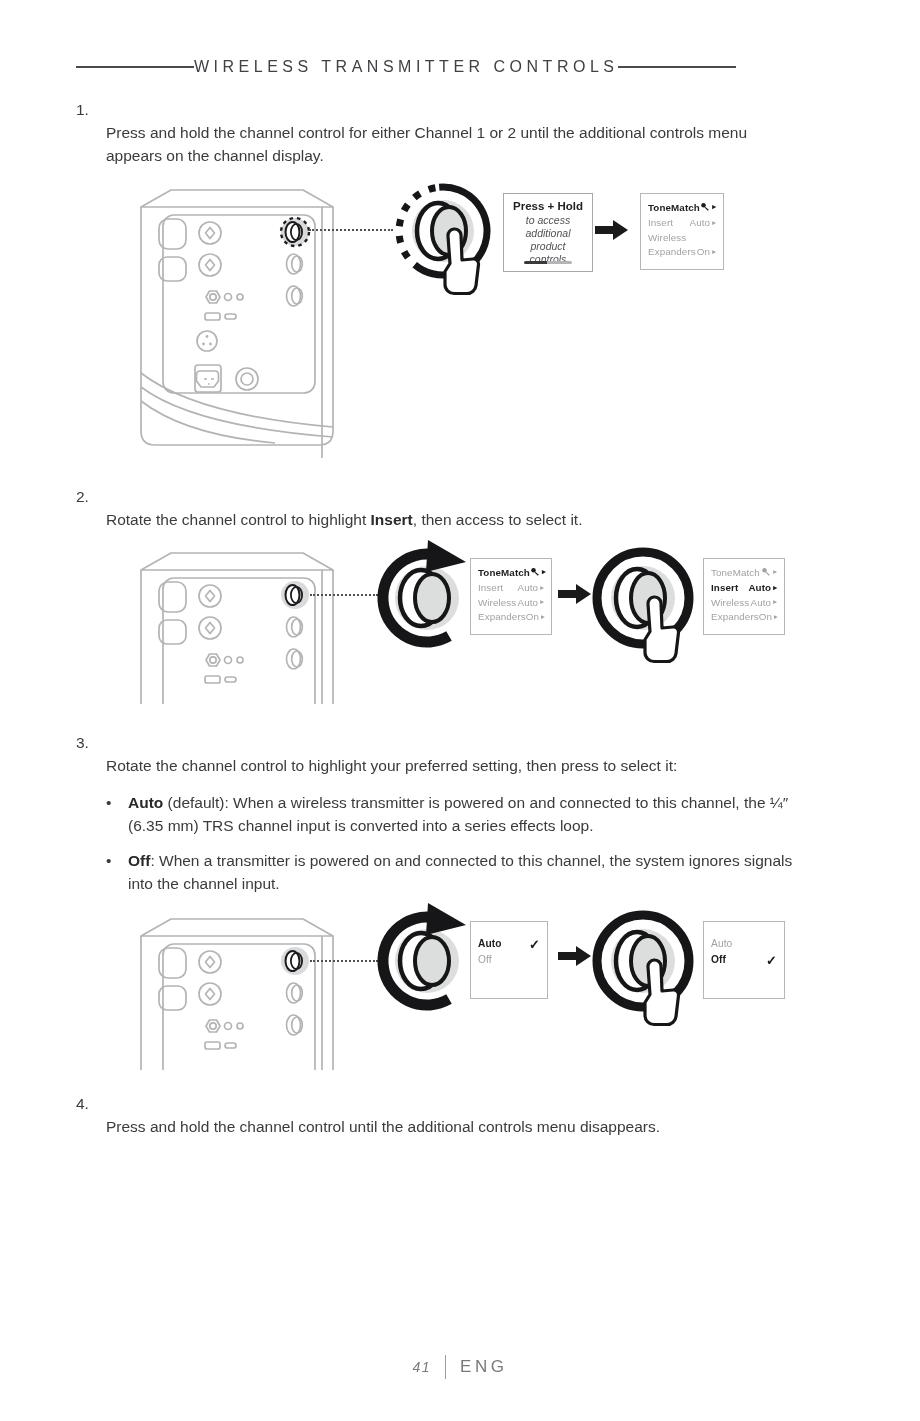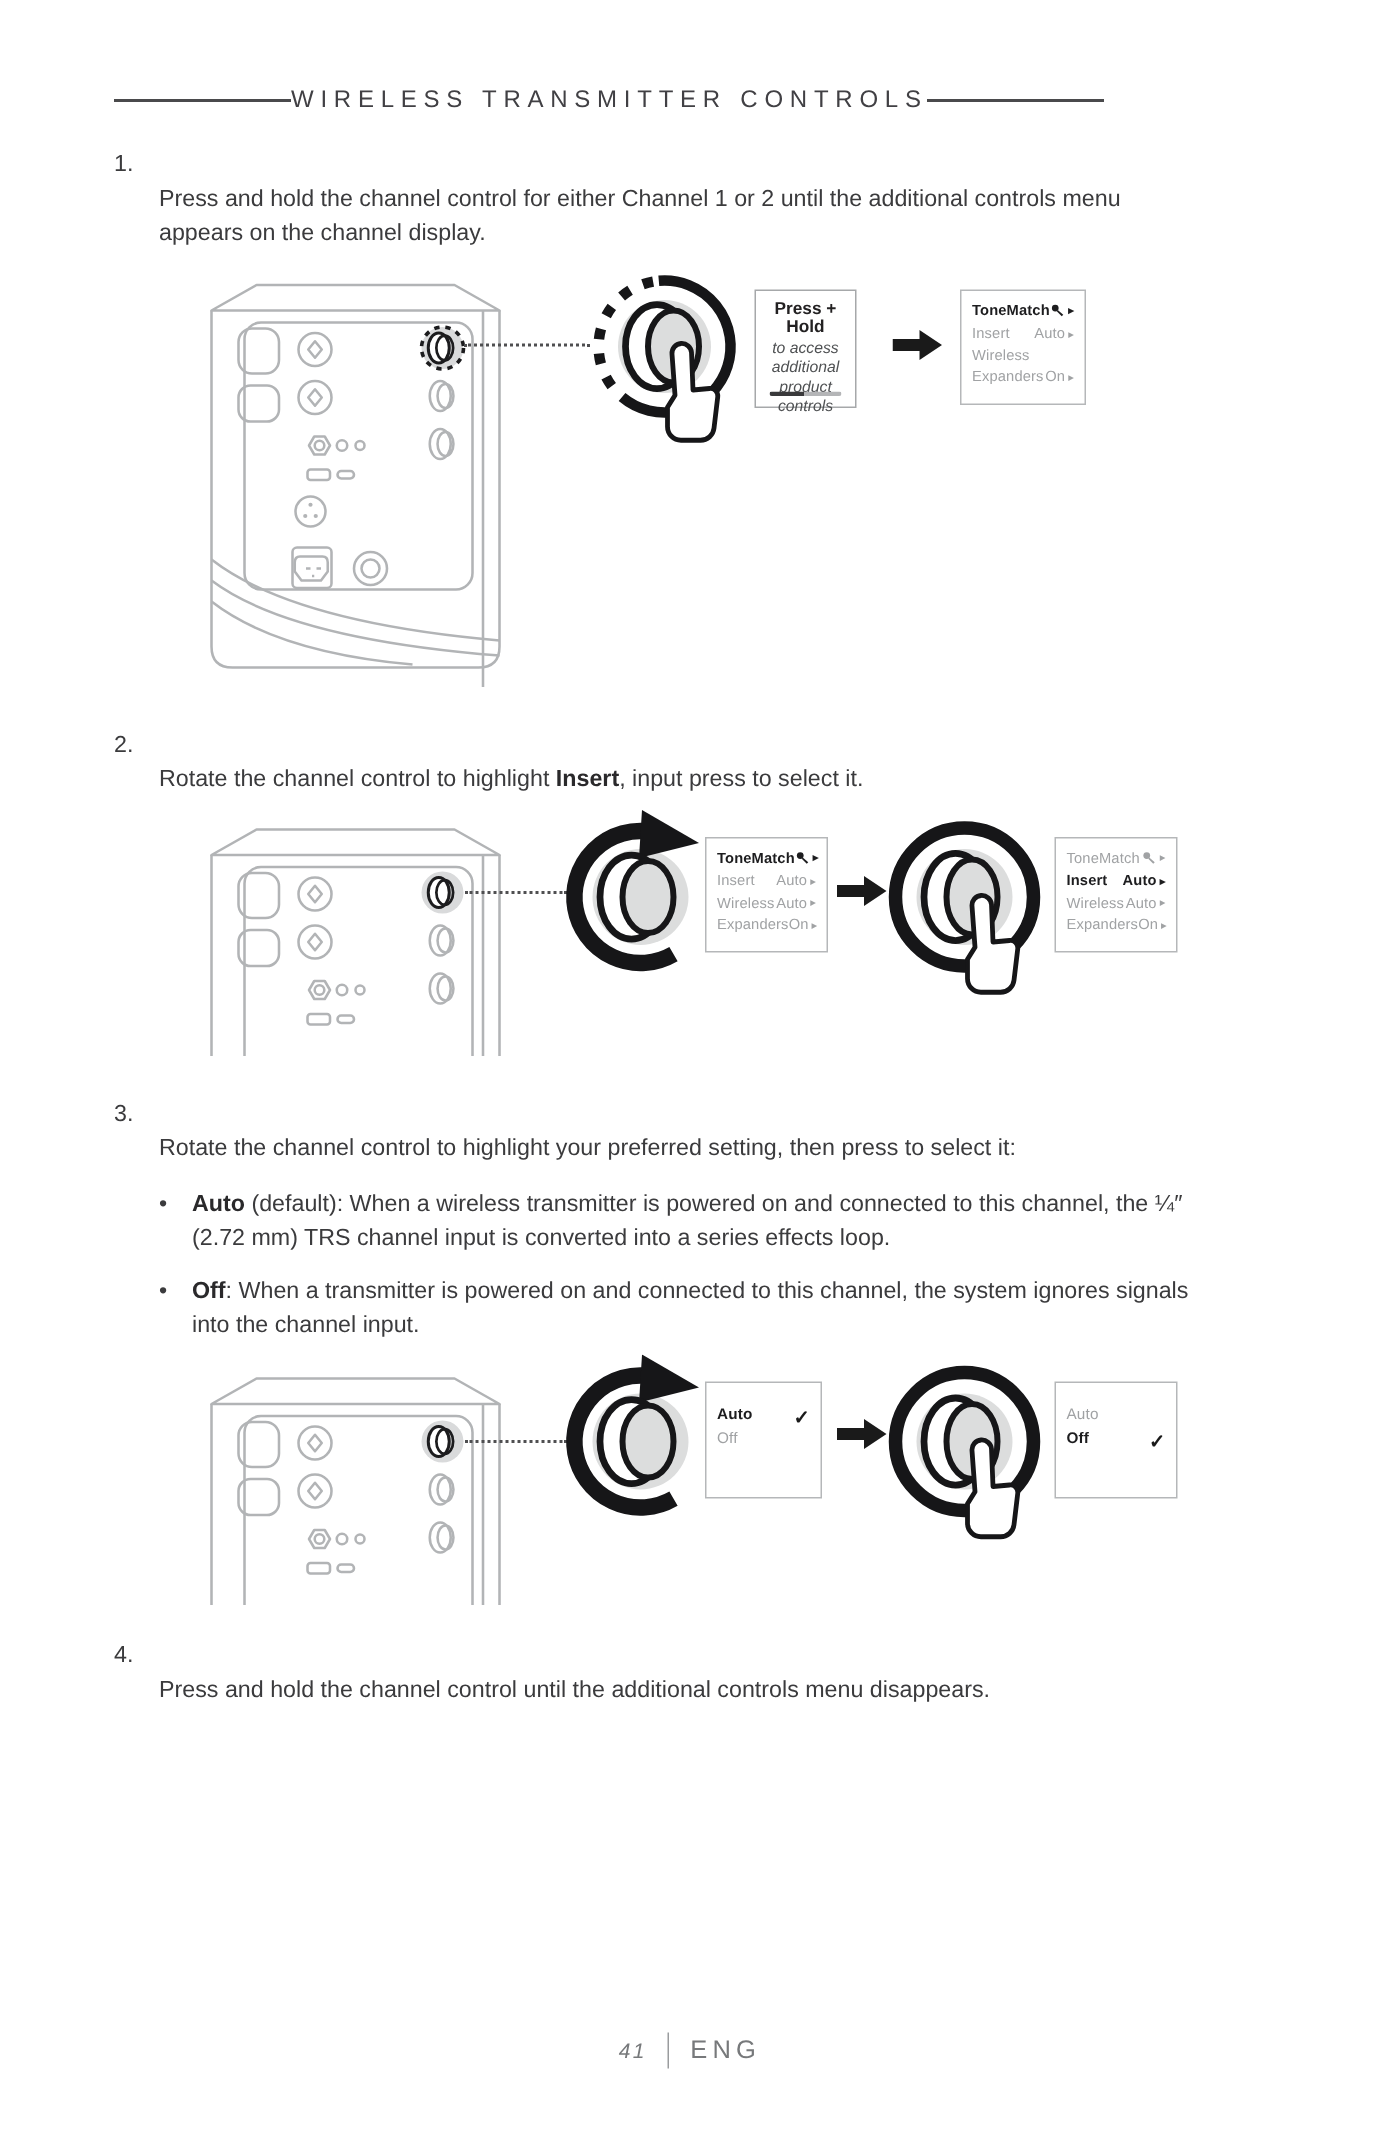--- a/index.html
+++ b/index.html
@@ -134,21 +134,21 @@
 
       <svg class="abs" style="left:317px;top:2px" width="100" height="126" viewBox="0 0 100 126">
         <circle cx="50" cy="48" r="31" fill="#dcdddd"></circle>
         <path d="M21.7,81.7 A44,44 0 1 0 46.2,4.2" fill="none" stroke="#161618" stroke-width="7"></path>
         <path d="M42.4,4.7 A44,44 0 0 0 17.3,77.4" fill="none" stroke="#161618" stroke-width="7" stroke-dasharray="7 9.5"></path>
         <ellipse cx="45" cy="48" rx="21" ry="28" fill="#fff" stroke="#161618" stroke-width="4.5"></ellipse>
         <ellipse cx="56" cy="48" rx="17" ry="24" fill="#dcdddd" stroke="#161618" stroke-width="4"></ellipse>
         <use href="#finger" transform="translate(62,50)"></use>
       </svg>
 
-      <div class="callout" style="left:427px;top:12px;width:68px;height:79px">
+      <div class="callout" style="left:427px;top:12px;width:90px;height:79px">
         <div class="ct">Press + Hold</div>
         <div class="cb">to access additional product controls</div>
         <div class="pbar">
           <div class="d"></div>
           <div class="l"></div>
         </div>
       </div>
 
       <svg class="abs" style="left:519px;top:38px" width="34" height="22" viewBox="0 0 34 22">
         <path d="M0,7 H18 V1 L33,11 L18,21 V15 H0 Z" fill="#1a1a1a"></path>
@@ -180,21 +180,21 @@
           <span class="mv">
               <span>On</span>
               <span class="sub">▸</span>
             </span>
         </div>
       </div>
     </div>
 
     <div class="step" style="margin-top:18px">
       <span class="num">2.</span>
-      <div class="txt"><span>Rotate the channel control to highlight </span><span class="bold">Insert</span><span>, input press to select it.</span></div>
+      <div class="txt"><span>Rotate the channel control to highlight </span><span class="bold">Insert</span><span>, then access to select it.</span></div>
     </div>
 
     <div class="fig fig2">
       <svg class="abs" style="left:49px;top:1px" width="223" height="158" viewBox="0 0 223 158">
         <use href="#spk-common"></use>
         <path d="M16,24 V200 M208,24 V200" fill="none" stroke="#b2b4b6" stroke-width="1.7"></path>
         <use href="#knob1-hl"></use>
       </svg>
 
       <div class="leader" style="left:234px;top:49px;width:68px"></div>
@@ -289,21 +289,21 @@
     </div>
 
     <div class="step" style="margin-top:16px">
       <span class="num">3.</span>
       <div class="txt">Rotate the channel control to highlight your preferred setting, then press to select it:</div>
     </div>
 
     <div class="bullets">
       <div class="bullet" style="margin-top:14px">
         <span class="mark">•</span>
-        <div class="txt"><span class="bold">Auto</span><span> (default): When a wireless transmitter is powered on and connected to this channel, the ¼″ (2.72 mm) TRS channel input is converted into a series effects loop.</span></div>
+        <div class="txt"><span class="bold">Auto</span><span> (default): When a wireless transmitter is powered on and connected to this channel, the ¼″ (6.35 mm) TRS channel input is converted into a series effects loop.</span></div>
       </div>
       <div class="bullet">
         <span class="mark">•</span>
         <div class="txt"><span class="bold">Off</span><span>: When a transmitter is powered on and connected to this channel, the system ignores signals into the channel input.</span></div>
       </div>
     </div>
 
     <div class="fig fig3">
       <svg class="abs" style="left:49px;top:1px" width="223" height="158" viewBox="0 0 223 158">
         <use href="#spk-common"></use>

